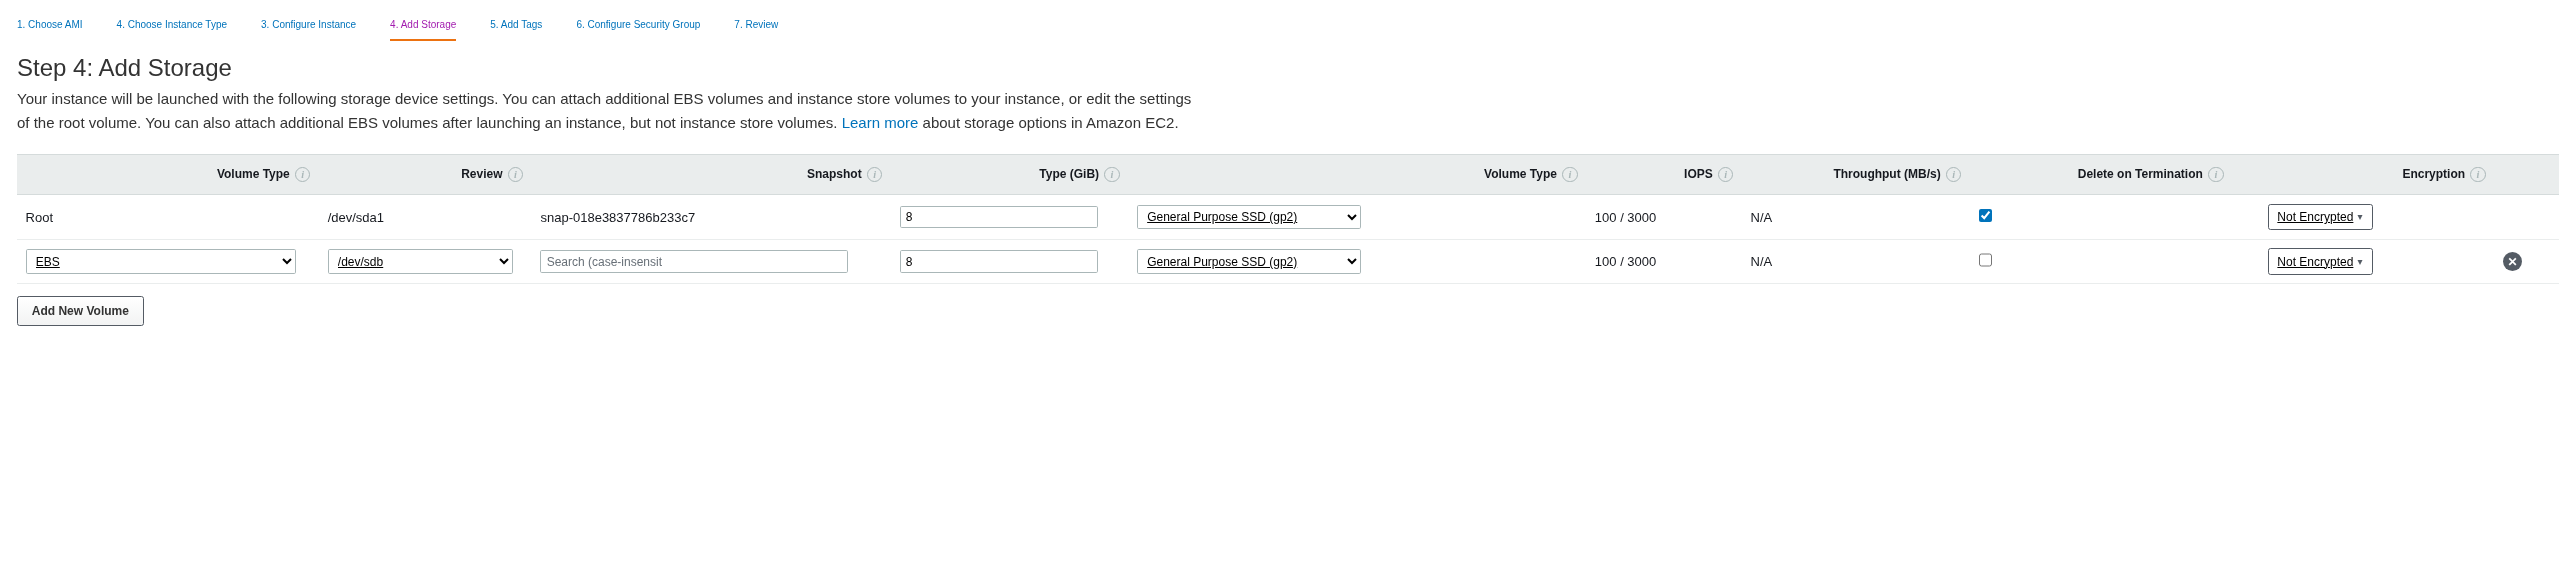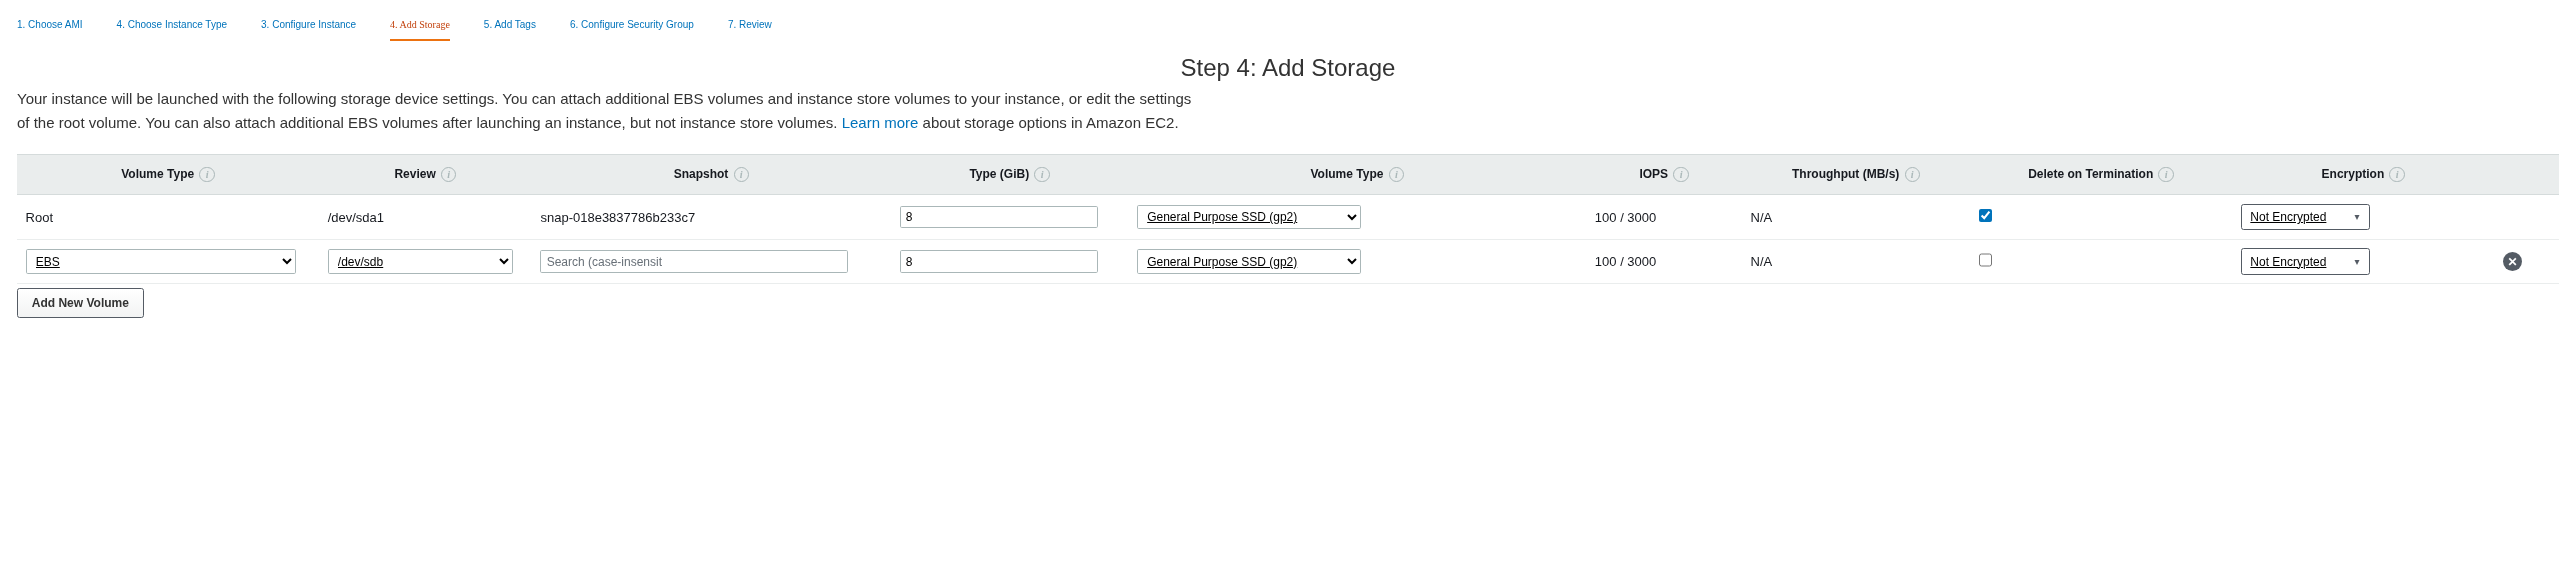--- a/index.html
+++ b/index.html
@@ -1,38 +1,38 @@
 <!DOCTYPE html>
 <html style="font-size:13.8px"><head>
 <meta charset="utf-8">
 <style>
 * { box-sizing: border-box; margin: 0; padding: 0; }
 body { font-family: "Helvetica Neue", Arial, sans-serif; font-size: 12px; color: #16191f; padding: 8.6px 17px; background: #fff; }
 .tabs { display: flex; gap: 34px; border-bottom: 0.9px solid transparent; padding: 5.2px 0 0 0; }
 .tab { color: #0073bb; font-size: 10px; padding: 5.2px 0 8.6px 0; cursor: pointer; white-space: nowrap; }
-.tab.active { color: #c2410c; font-weight: 400; border-bottom: 2.6px solid #ec7211; font-family: Liberation Serif, serif; }
-.step-title { font-size: 24px; font-weight: 300; color: #333; margin: 12px 0 5.2px 0; text-align: center; }
+.tab.active { color: #a21caf; font-weight: 400; border-bottom: 2.6px solid #ec7211; }
+.step-title { font-size: 24px; font-weight: 300; color: #333; margin: 12px 0 5.2px 0; }
 .step-desc { font-size: 15px; color: #333; line-height: 1.6; max-width: 1187px; }
 .step-desc a { color: #0073bb; text-decoration: none; cursor: pointer; }
 .table-wrap { margin-top: 19px; }
 .storage-table { width: 100%; border-collapse: collapse; table-layout: fixed; }
-.storage-table thead th { background: #eaeded; font-weight: 700; font-size: 12px; text-align: center; padding: 12px 8.6px; border-top: 0.9px solid #d5dbdb; border-bottom: 0.9px solid #d5dbdb; vertical-align: middle; white-space: normal; }
+.storage-table thead th { background: #eaeded; font-weight: 700; font-size: 12px; text-align: right; padding: 12px 8.6px; border-top: 0.9px solid #d5dbdb; border-bottom: 0.9px solid #d5dbdb; vertical-align: middle; white-space: normal; }
 .storage-table tbody td { padding: 8.6px 8.6px; border-bottom: 0.9px solid #eaeded; vertical-align: middle; font-size: 13px; }
 .info-icon { display: inline-flex; align-items: center; justify-content: center; width: 15.5px; height: 15.5px; border: 1.3px solid #aab7b8; border-radius: 50%; color: #aab7b8; font-size: 10.3px; font-weight: 700; margin-left: 5.2px; cursor: pointer; font-family: Georgia, serif; font-style: italic; }
 select, input[type="text"] { font-size: 12px; padding: 3.4px 5.2px; border: 0.9px solid #aab7b8; border-radius: 1.7px; background: #fff; }
 input[type="text"] { width: 90%; }
 select { width: 95%; text-decoration: underline; }
 .size-input { width: 77px; }
 .vol-select { width: 224px; }
-.enc-select { width: 129px; padding: 5.2px 8.6px; border-radius: 2.6px; border: 0.9px solid #545b64; appearance: none; background: #fff; }
+.enc-select { width: 105px; padding: 5.2px 8.6px; border-radius: 2.6px; border: 0.9px solid #545b64; appearance: none; background: #fff; margin-left: 27px; }
 .enc-wrap { position: relative; display: inline-block; }
 .enc-wrap::after { content: "▼"; position: absolute; right: 8.6px; top: 50%; transform: translateY(-50%); font-size: 8.6px; color: #545b64; pointer-events: none; }
 input[type="checkbox"] { width: 13.8px; height: 13.8px; accent-color: #0073bb; cursor: pointer; }
 .remove-icon { width: 19px; height: 19px; border-radius: 50%; background: #545b64; color: #fff; display: inline-flex; align-items: center; justify-content: center; font-size: 12px; cursor: pointer; font-weight: 700; }
-.add-btn { margin-top: 4px; padding: 6.9px 13.8px; background: linear-gradient(#fff,#f2f3f3); border: 0.9px solid #545b64; border-radius: 2.6px; font-size: 12px; font-weight: 700; color: #333; cursor: pointer; }
+.add-btn { margin-top: 12px; padding: 6.9px 13.8px; background: linear-gradient(#fff,#f2f3f3); border: 0.9px solid #545b64; border-radius: 2.6px; font-size: 12px; font-weight: 700; color: #333; cursor: pointer; }
 .placeholder::placeholder { color: #687078; }
 .col-voltype { width: 159px; }
 .col-device { width: 112px; }
 .col-snapshot { width: 189px; }
 .col-size { width: 125px; }
 .col-voltype2 { width: 241px; }
 .col-iops { width: 82px; }
 .col-throughput { width: 120px; }
 .col-delete { width: 138px; }
 .col-encryption { width: 138px; }

